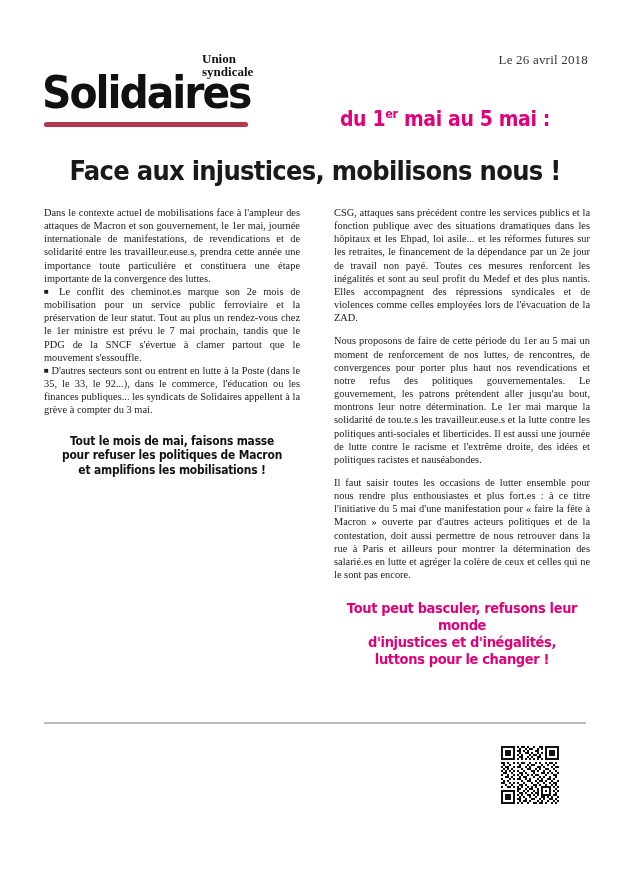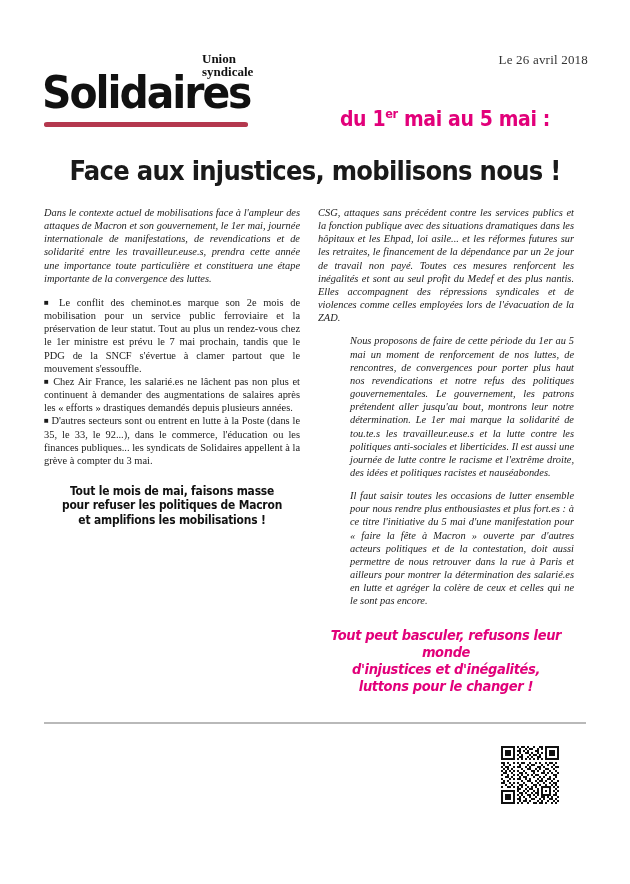--- a/index.html
+++ b/index.html
@@ -116,33 +116,31 @@
     position: absolute;
     top: 206px;
     width: 256px;
     font-family: "Liberation Serif", serif;
     font-size: 10.4px;
     line-height: 13.15px;
     text-align: justify;
     color: #1a1a1a;
   }
   .col-left  { left: 44px; }
-  .col-right { left: 318px; font-style: italic; }
+  .col-right { left: 334px; }
 
   .col p { margin: 0; }
   .col p.intro {
-    font-style: italic;
-    margin-bottom: 11px;
   }
   .col p.bullet::before {
     content: "\25A0\00A0";
     font-size: 8px;
     vertical-align: 1px;
   }
-  .col p.spaced { margin-top: 10px; margin-left: 32px; }
+  .col p.spaced { margin-top: 10px; }
   sup { font-size: 0.68em; vertical-align: super; line-height: 0; }
 
   .slogan-black {
     margin: 17px 0 13px 0;
     text-align: center;
     font-family: "DejaVu Sans", sans-serif;
     font-weight: bold;
     font-size: 11.4px;
     line-height: 14.5px;
     color: #111;
@@ -223,21 +221,20 @@
     <div class="logo-rule"></div>
   </div>
 
   <div class="kicker"><span>du 1</span><sup>er</sup><span> mai au 5 mai :</span></div>
 
   <div class="headline">Face aux injustices, mobilisons nous !</div>
 
   <div class="col col-left">
     <p class="intro">Dans le contexte actuel de mobilisations face à l'ampleur des attaques de Macron et son gouvernement, le 1er mai, journée internationale de manifestations, de revendications et de solidarité entre les travailleur.euse.s, prendra cette année une importance toute particulière et constituera une étape importante de la convergence des luttes.</p>
     <p class="bullet">Le conflit des cheminot.es marque son 2e mois de mobilisation pour un service public ferroviaire et la préservation de leur statut. Tout au plus un rendez-vous chez le 1er ministre est prévu le 7 mai prochain, tandis que le PDG de la SNCF s'évertue à clamer partout que le mouvement s'essouffle.</p>
-    <p class="bullet">Chez Air France, les salarié.es ne lâchent pas non plus et continuent à demander des augmentations de salaires après les « efforts » drastiques demandés depuis plusieurs années.</p>
     <p class="bullet">D'autres secteurs sont ou entrent en lutte à la Poste (dans le 35, le 33, le 92...), dans le commerce, l'éducation ou les finances publiques... les syndicats de Solidaires appellent à la grève à compter du 3 mai.</p>
     <div class="slogan-black">
       <div>Tout le mois de mai, faisons masse</div>
       <div>pour refuser les politiques de Macron</div>
       <div>et amplifions les mobilisations !</div>
     </div>
   </div>
 
   <div class="col col-right">
     <p>CSG, attaques sans précédent contre les services publics et la fonction publique avec des situations dramatiques dans les hôpitaux et les Ehpad, loi asile... et les réformes futures sur les retraites, le financement de la dépendance par un 2e jour de travail non payé. Toutes ces mesures renforcent les inégalités et sont au seul profit du Medef et des plus nantis. Elles accompagnent des répressions syndicales et de violences comme celles employées lors de l'évacuation de la ZAD.</p>

